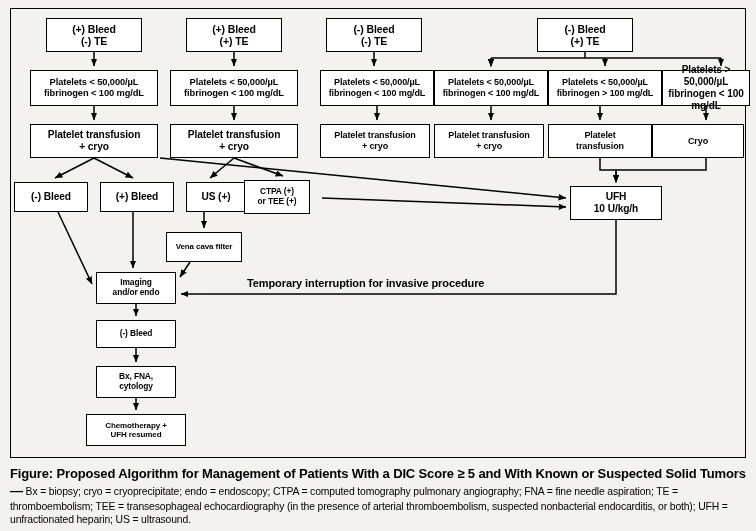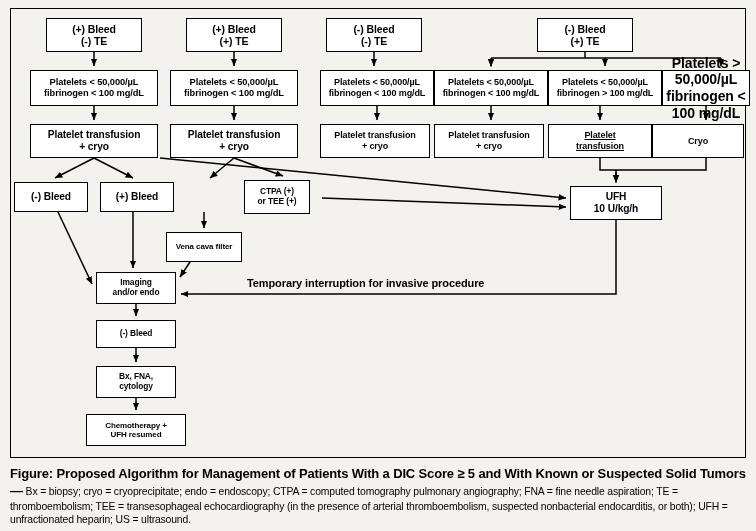--- a/index.html
+++ b/index.html
@@ -171,37 +171,38 @@
   <div class="node n-lab" style="left:30px;  top:70px;  width:128px; height:36px;">Platelets &lt; 50,000/µL
 fibrinogen &lt; 100 mg/dL</div>
   <div class="node n-lab" style="left:170px; top:70px;  width:128px; height:36px;">Platelets &lt; 50,000/µL
 fibrinogen &lt; 100 mg/dL</div>
   <div class="node n-lab2" style="left:320px; top:70px;  width:114px; height:36px;">Platelets &lt; 50,000/µL
 fibrinogen &lt; 100 mg/dL</div>
   <div class="node n-lab2" style="left:434px; top:70px;  width:114px; height:36px;">Platelets &lt; 50,000/µL
 fibrinogen &lt; 100 mg/dL</div>
   <div class="node n-lab2" style="left:548px; top:70px;  width:114px; height:36px;">Platelets &lt; 50,000/µL
 fibrinogen &gt; 100 mg/dL</div>
-  <div class="node n-lab2" style="left:662px; top:70px;  width:88px;  height:36px; font-size:14px;">Platelets &gt; 50,000/µL
+  <div class="node n-lab2" style="left:662px; top:70px;  width:88px;  height:36px; font-size:10px;">Platelets &gt; 50,000/µL
 fibrinogen &lt; 100 mg/dL</div>
 
   <div class="node n-mid" style="left:30px;  top:124px; width:128px; height:34px;">Platelet transfusion
 + cryo</div>
   <div class="node n-mid" style="left:170px; top:124px; width:128px; height:34px;">Platelet transfusion
 + cryo</div>
   <div class="node n-lab2" style="left:320px; top:124px; width:110px; height:34px;">Platelet transfusion
 + cryo</div>
   <div class="node n-lab2" style="left:434px; top:124px; width:110px; height:34px;">Platelet transfusion
 + cryo</div>
-  <div class="node n-lab2" style="left:548px; top:124px; width:104px; height:34px;text-decoration:underline;">Platelet
+  <div class="node n-lab2" style="left:548px; top:124px; width:104px; height:34px;">Platelet
 transfusion</div>
   <div class="node n-lab2" style="left:652px; top:124px; width:92px;  height:34px;">Cryo</div>
 
   <div class="node n-mid" style="left:14px;  top:182px; width:74px; height:30px;">(-) Bleed</div>
   <div class="node n-mid" style="left:100px; top:182px; width:74px; height:30px;">(+) Bleed</div>
+  <div class="node n-mid" style="left:186px; top:182px; width:60px; height:30px;">US (+)</div>
   <div class="node n-small" style="left:244px; top:180px; width:66px; height:34px;">CTPA (+)
 or TEE (+)</div>
 
   <div class="node n-mid" style="left:570px; top:186px; width:92px; height:34px;">UFH
 10 U/kg/h</div>
 
   <div class="node n-tiny" style="left:166px; top:232px; width:76px; height:30px;">Vena cava filter</div>
 
   <div class="node n-small" style="left:96px; top:272px; width:80px;  height:32px;">Imaging
 and/or endo</div>

